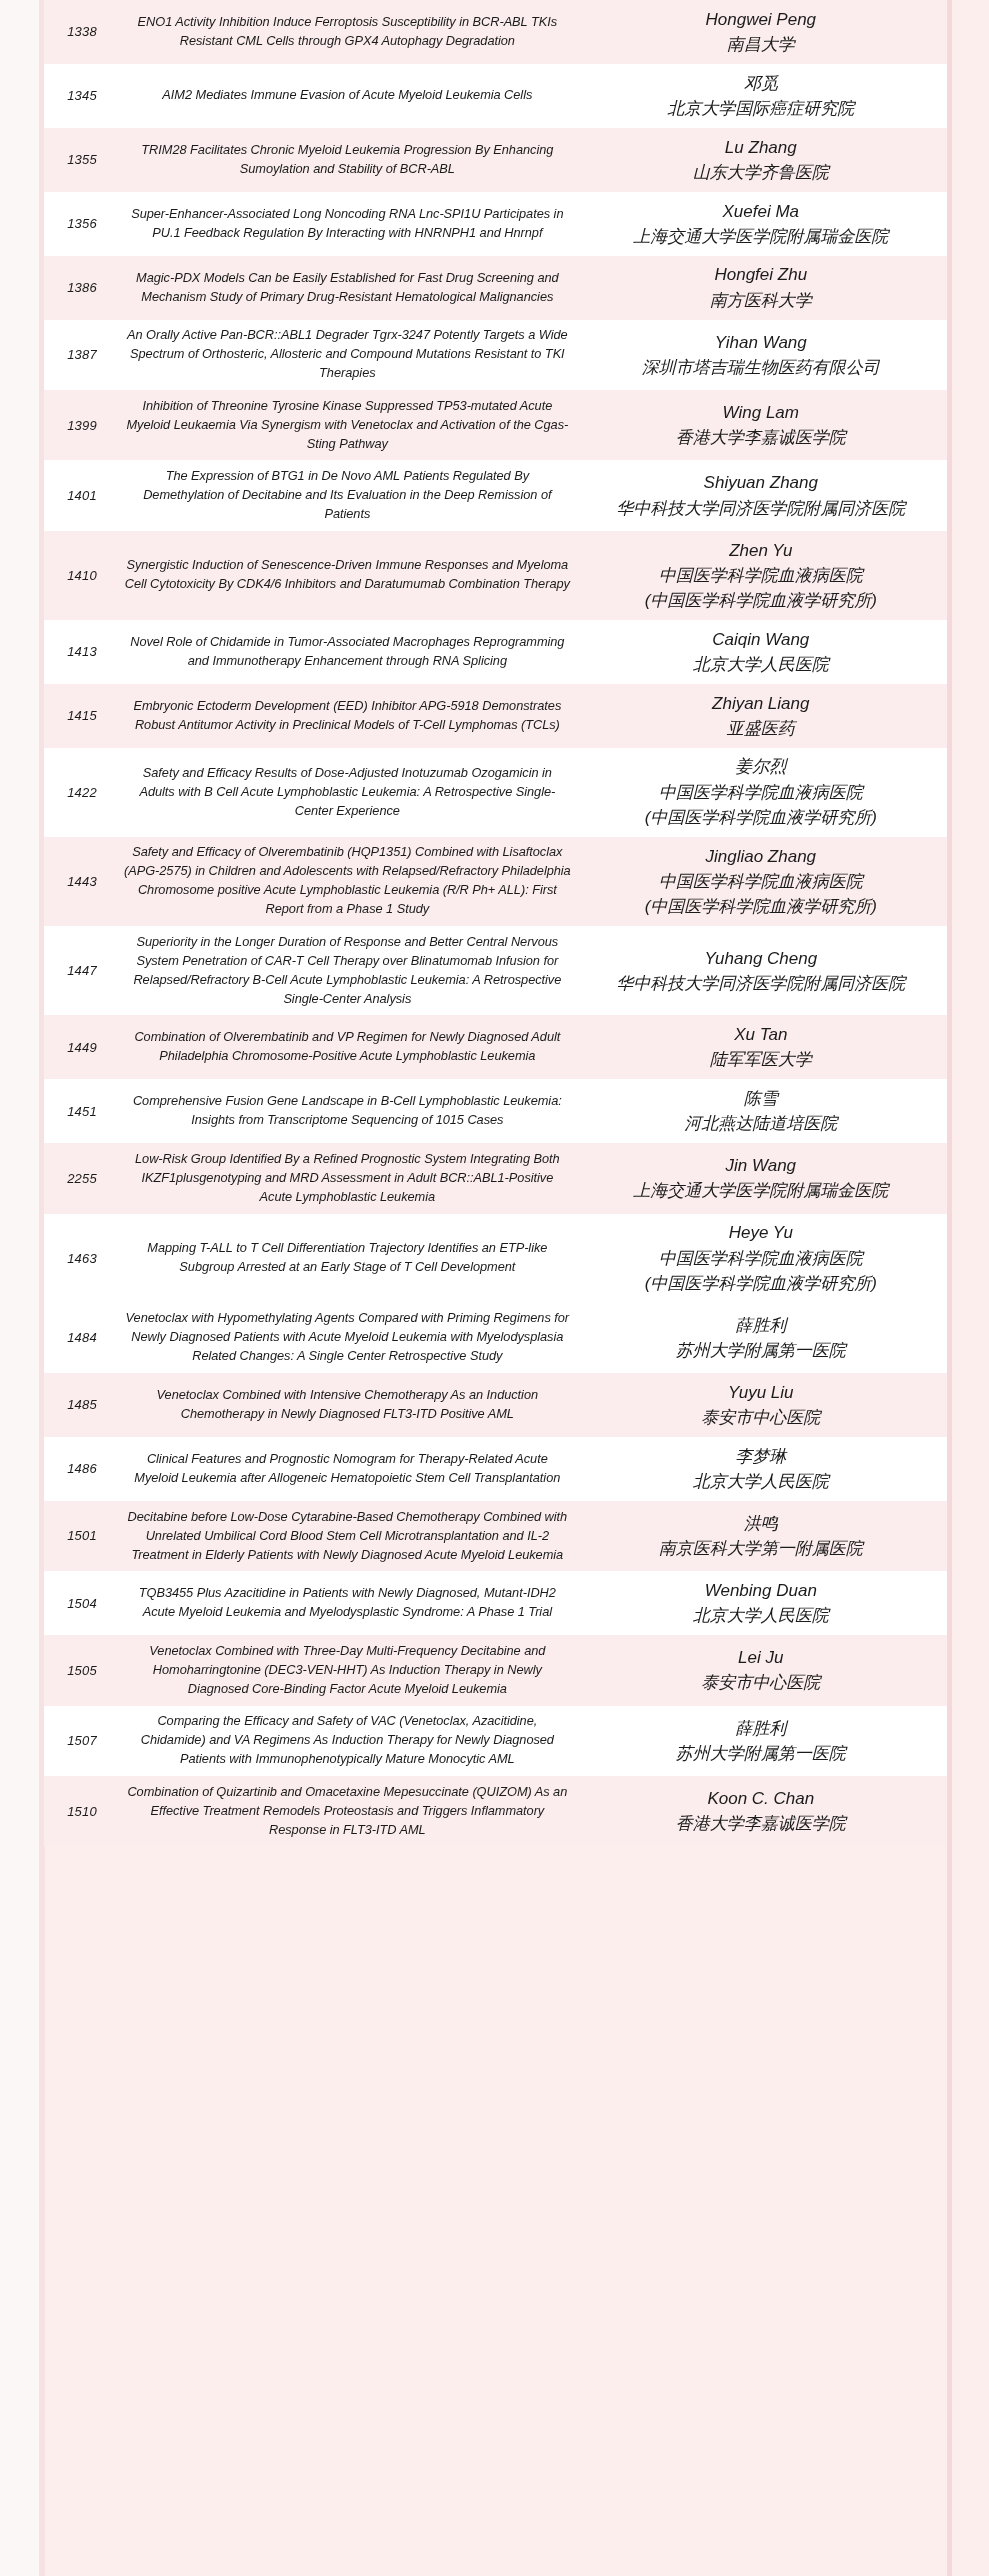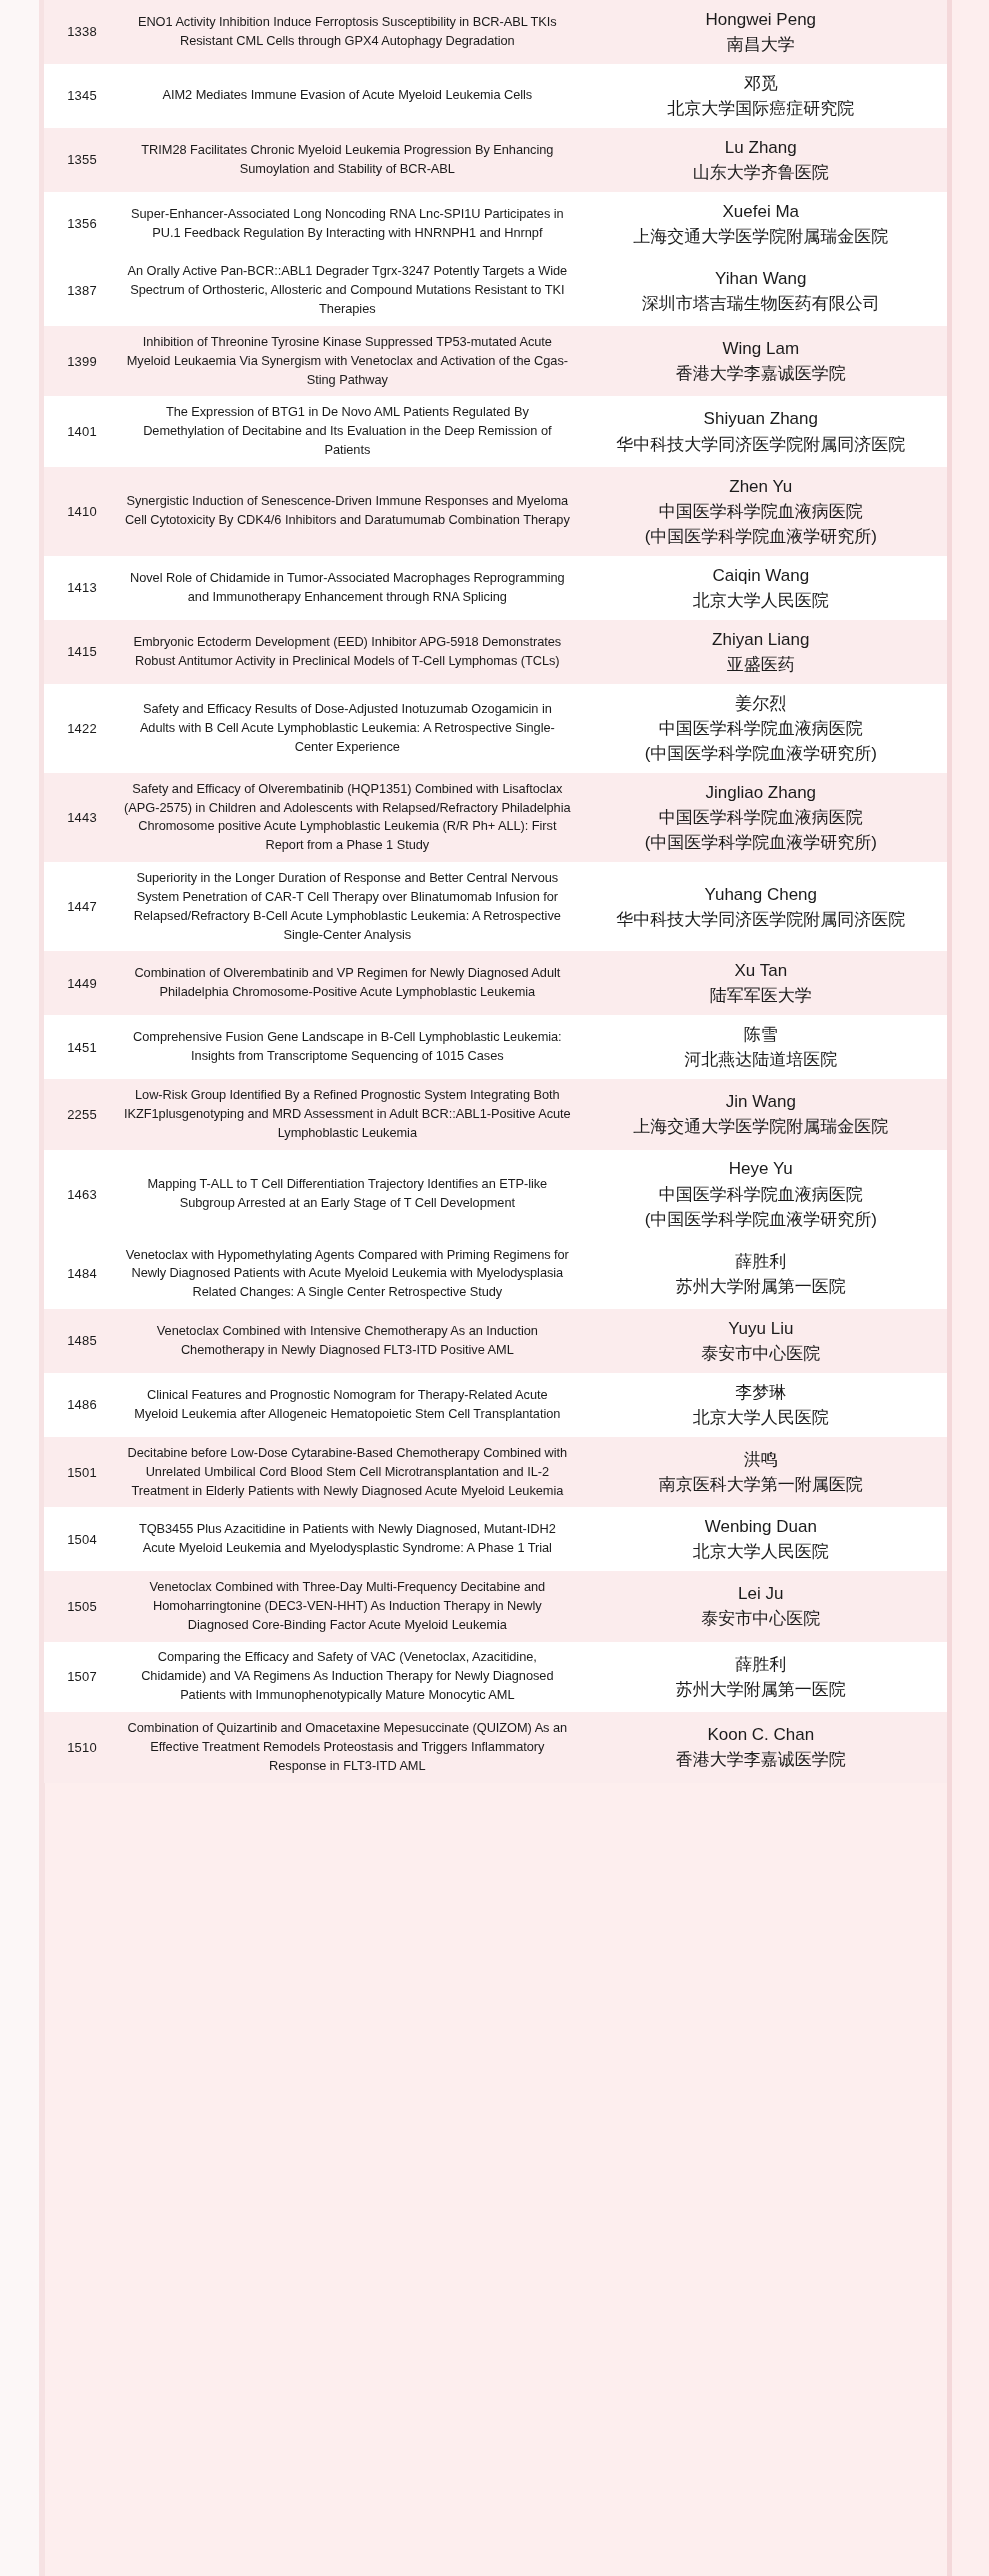--- a/index.html
+++ b/index.html
@@ -25,20 +25,21 @@
     left: 39px; top: 0;
     width: 5.8px; height: 2576px;
     background: #f6e2e3;
   }
   .table-wrap {
     position: absolute;
     left: 44px;
     top: 0;
     width: 903px;
     background: #f0abfc;
+    font-style: italic;
   }
   .table-right-edge {
     position: absolute;
     left: 947px; top: 0;
     width: 4.8px; height: 2576px;
     background: #f4d8da;
   }
   table.abstracts {
     width: 903px;
     border-collapse: collapse;
@@ -118,20 +119,28 @@
           </td>
         </tr>
         <tr class="row-even">
           <td class="cell-id">1356</td>
           <td class="cell-title">Super-Enhancer-Associated Long Noncoding RNA Lnc-SPI1U Participates in PU.1 Feedback Regulation By Interacting with HNRNPH1 and Hnrnpf</td>
           <td class="cell-auth">
             <span class="auth-name">Xuefei Ma</span>
             <span class="auth-org">上海交通大学医学院附属瑞金医院</span>
           </td>
         </tr>
+        <tr class="row-odd">
+          <td class="cell-id">1386</td>
+          <td class="cell-title">Magic-PDX Models Can be Easily Established for Fast Drug Screening and Mechanism Study of Primary Drug-Resistant Hematological Malignancies</td>
+          <td class="cell-auth">
+            <span class="auth-name">Hongfei Zhu</span>
+            <span class="auth-org">南方医科大学</span>
+          </td>
+        </tr>
         <tr class="row-even">
           <td class="cell-id">1387</td>
           <td class="cell-title">An Orally Active Pan-BCR::ABL1 Degrader Tgrx-3247 Potently Targets a Wide Spectrum of Orthosteric, Allosteric and Compound Mutations Resistant to TKI Therapies</td>
           <td class="cell-auth">
             <span class="auth-name">Yihan Wang</span>
             <span class="auth-org">深圳市塔吉瑞生物医药有限公司</span>
           </td>
         </tr>
         <tr class="row-odd">
           <td class="cell-id">1399</td>

